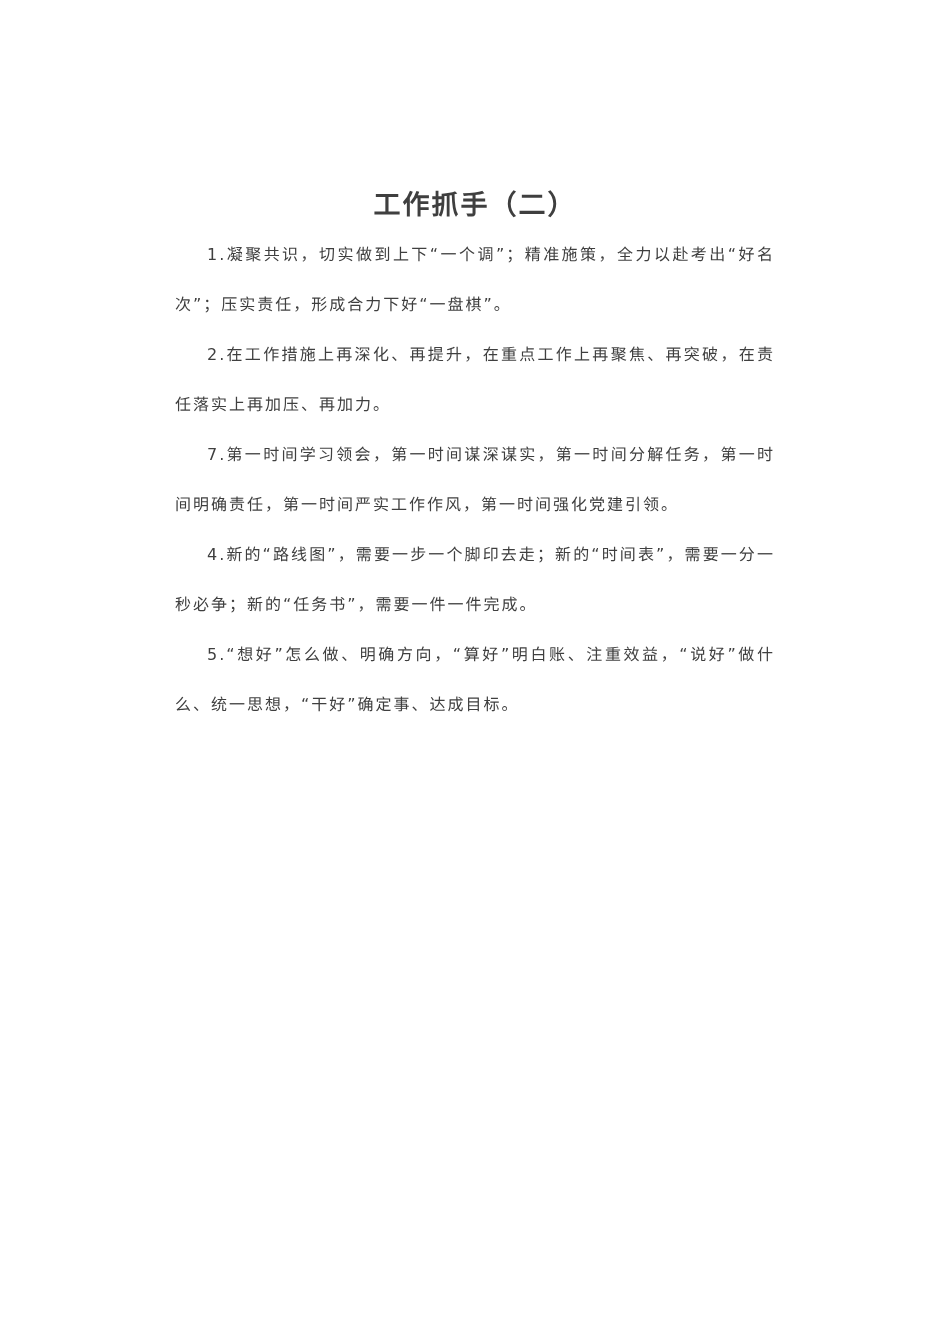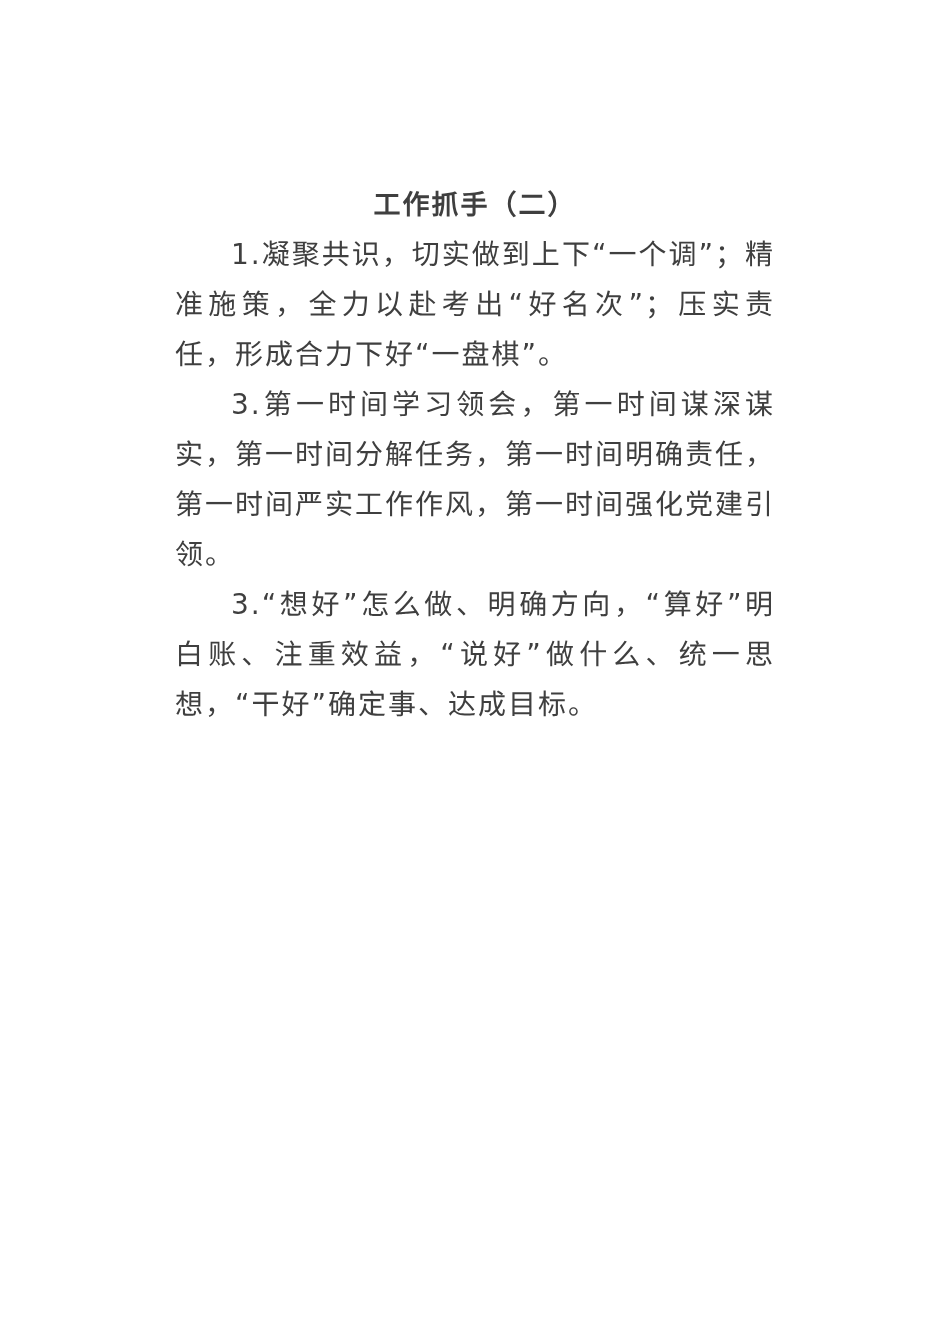--- a/index.html
+++ b/index.html
@@ -23,32 +23,34 @@
     margin: 0;
     font-size: 27px;
     font-weight: bold;
     line-height: 50px;
     text-align: center;
     letter-spacing: 2px;
     color: #3f3f3f;
   }
   .doc-body p {
     margin: 0;
-    font-size: 28px;
+    font-size: 16px;
     line-height: 50px;
     letter-spacing: 2px;
     text-align: justify;
     text-indent: 2em;
     color: #3f3f3f;
     word-break: break-all;
   }
 </style>
 </head>
 <body>
 
 <div class="page">
   <h1 class="doc-title">工作抓手（二）</h1>
   <div class="doc-body">
     <p>1.凝聚共识，切实做到上下“一个调”；精准施策，全力以赴考出“好名次”；压实责任，形成合力下好“一盘棋”。</p>
-    <p>3.第一时间学习领会，第一时间谋深谋实，第一时间分解任务，第一时间明确责任，第一时间严实工作作风，第一时间强化党建引领。</p>
-    <p>3.“想好”怎么做、明确方向，“算好”明白账、注重效益，“说好”做什么、统一思想，“干好”确定事、达成目标。</p>
+    <p>2.在工作措施上再深化、再提升，在重点工作上再聚焦、再突破，在责任落实上再加压、再加力。</p>
+    <p>7.第一时间学习领会，第一时间谋深谋实，第一时间分解任务，第一时间明确责任，第一时间严实工作作风，第一时间强化党建引领。</p>
+    <p>4.新的“路线图”，需要一步一个脚印去走；新的“时间表”，需要一分一秒必争；新的“任务书”，需要一件一件完成。</p>
+    <p>5.“想好”怎么做、明确方向，“算好”明白账、注重效益，“说好”做什么、统一思想，“干好”确定事、达成目标。</p>
   </div>
 </div>
 
 </body></html>

